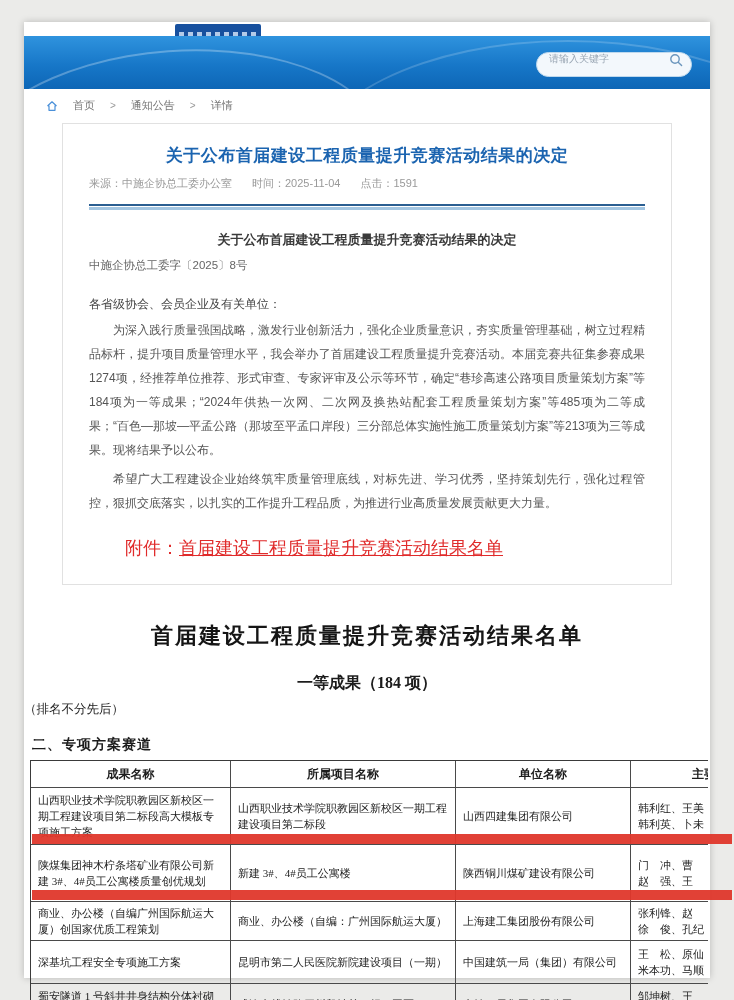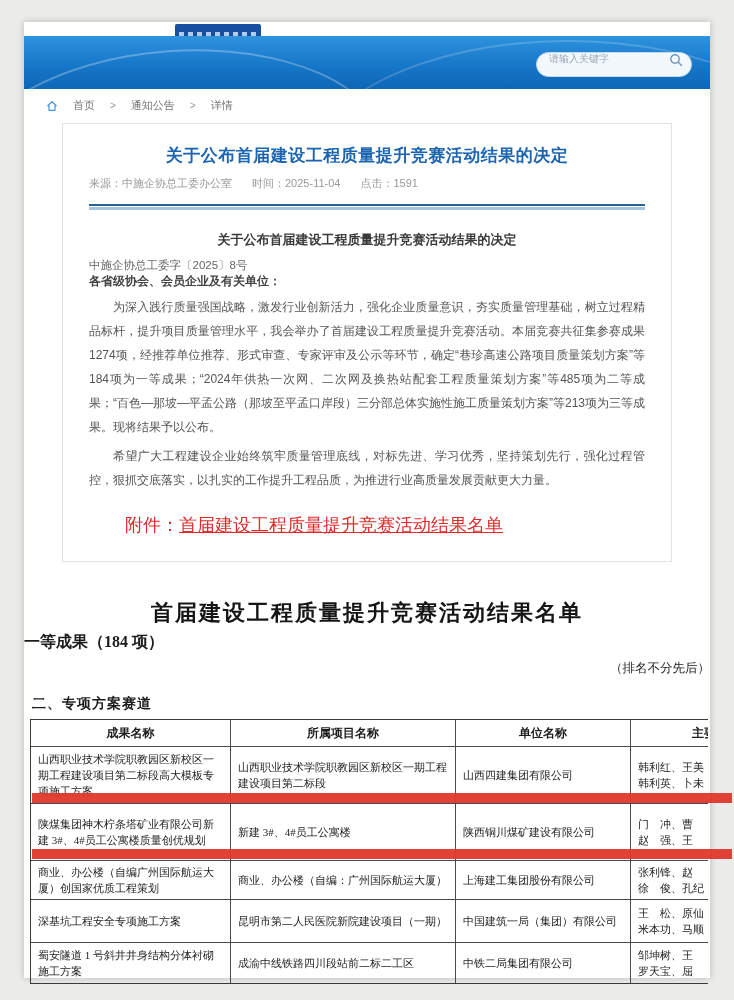--- a/index.html
+++ b/index.html
@@ -34,31 +34,31 @@
   .crumb a { color:#777; text-decoration:none; cursor:pointer; }
 
   
   .card { margin:10px 38px 0 38px; border:1px solid #e1e1e1; padding:12px 26px 24px; }
   .card .title { text-align:center; font-size:17px; font-weight:bold; color:#1b64b0; margin-top:8px; letter-spacing:.5px; }
   .meta { display:flex; justify-content:flex-start; gap:20px; margin-top:9px; font-size:11px; color:#999; }
   .rule1 { height:2px; background:#2b5f92; margin-top:13px; }
   .rule2 { height:3px; background:#a3c6e2; margin-top:1px; }
   .doc-title { text-align:center; font-size:13px; font-weight:bold; color:#3a3a3a; margin-top:21px; }
   .doc-num { font-size:11.5px; color:#666; margin-top:9px; }
-  .salutation { font-size:12px; font-weight:bold; color:#444; }
+  .salutation { font-size:12px; font-weight:normal; color:#444; margin-top:23px; }
   .para { font-size:12px; color:#555; line-height:24px; text-align:justify; text-indent:2em; margin-top:5px; }
   .attach { margin-top:21px; font-size:18px; text-indent:2em; }
   .attach .lab { color:#e02b2b; }
   .attach a { color:#e02b2b; text-decoration:underline; cursor:pointer; }
 
   
   .results { font-family:"Liberation Serif","DejaVu Serif", serif; color:#1c1c1c; }
   .big-title { margin-top:36px; text-align:center; font-size:22px; font-weight:bold; letter-spacing:2px; color:#151515; }
-  .sub1 { margin-top:4px; font-size:16px; font-weight:bold; }
-  .sub2 { margin-top:7px; text-align:right; font-size:12.5px; }
+  .sub1 { margin-top:22px; text-align:center; font-size:16px; font-weight:bold; }
+  .sub2 { margin-top:7px; text-align:left; font-size:12.5px; }
   .section-h { margin:18px 0 0 8px; font-size:14px; font-weight:bold; letter-spacing:1px; }
 
   .table-wrap { position:relative; margin:6px 0 0 6px; }
   .table-clip { overflow:hidden; width:678px; }
   .tbl { width:782px; border:1.5px solid #3a3a3a; }
   .t-row { display:grid; grid-template-columns:200px 225px 175px 182px; border-bottom:1px solid #4a4a4a; }
   .t-row:last-child { border-bottom:none; }
   .t-cell { border-right:1px solid #4a4a4a; padding:3px 7px; font-size:11px; line-height:16px;
             display:flex; align-items:center; }
   .t-cell:last-child { border-right:none; white-space:pre-line; }

